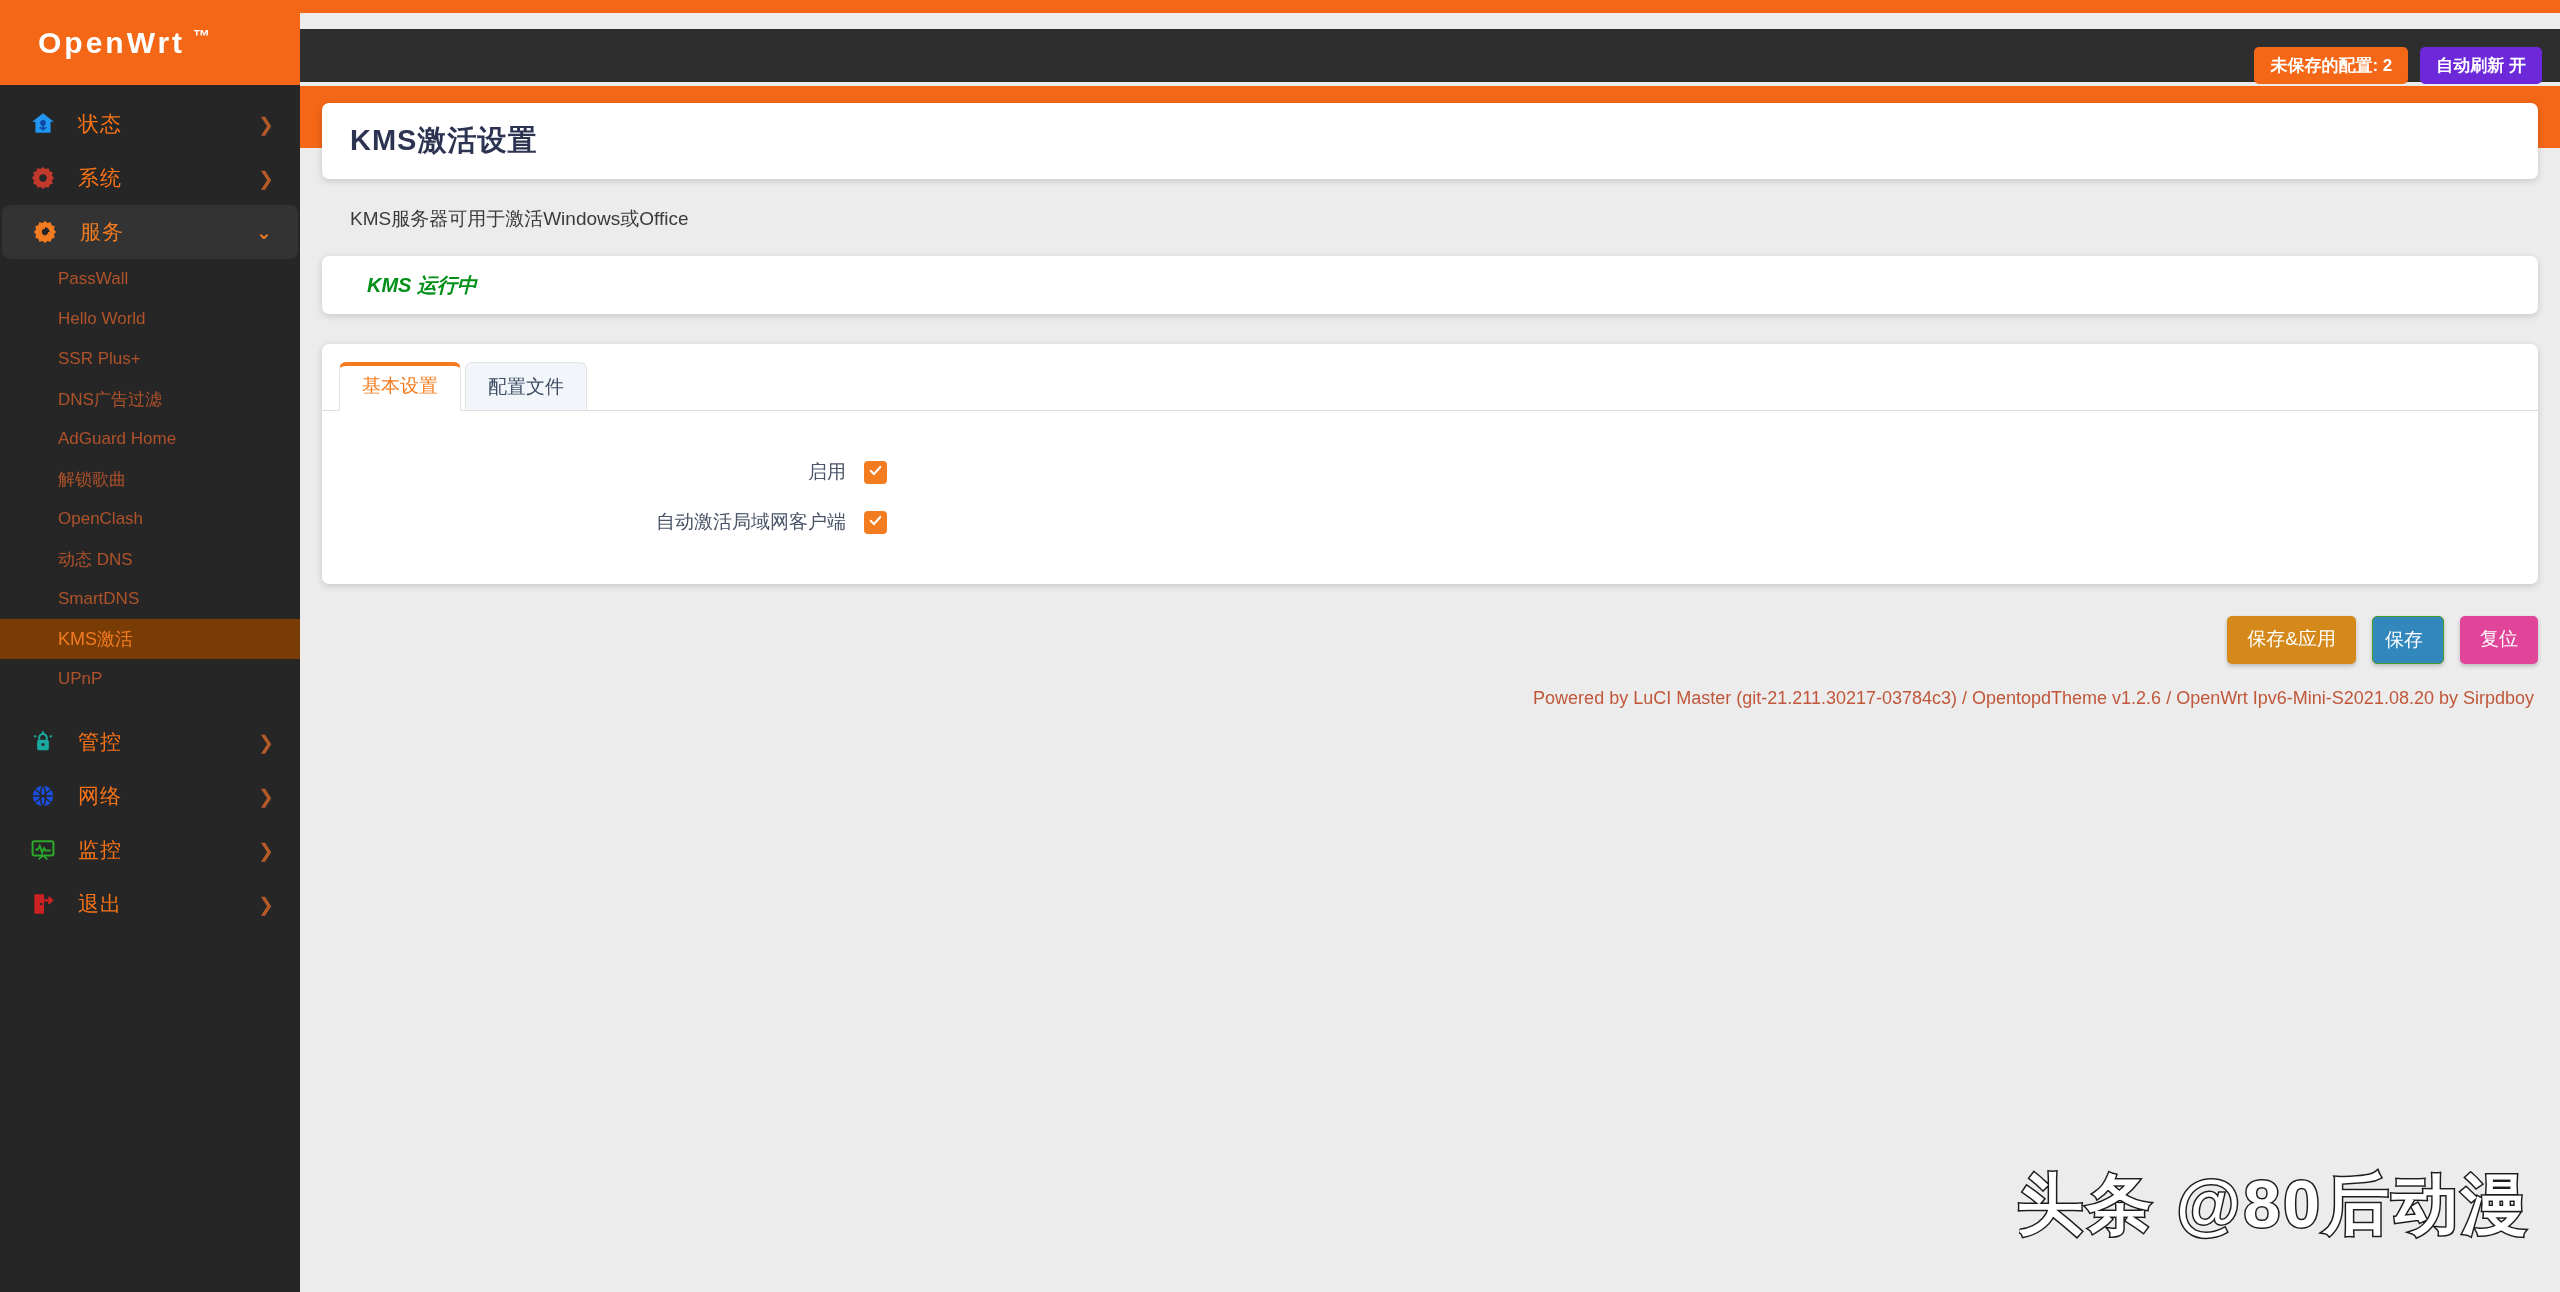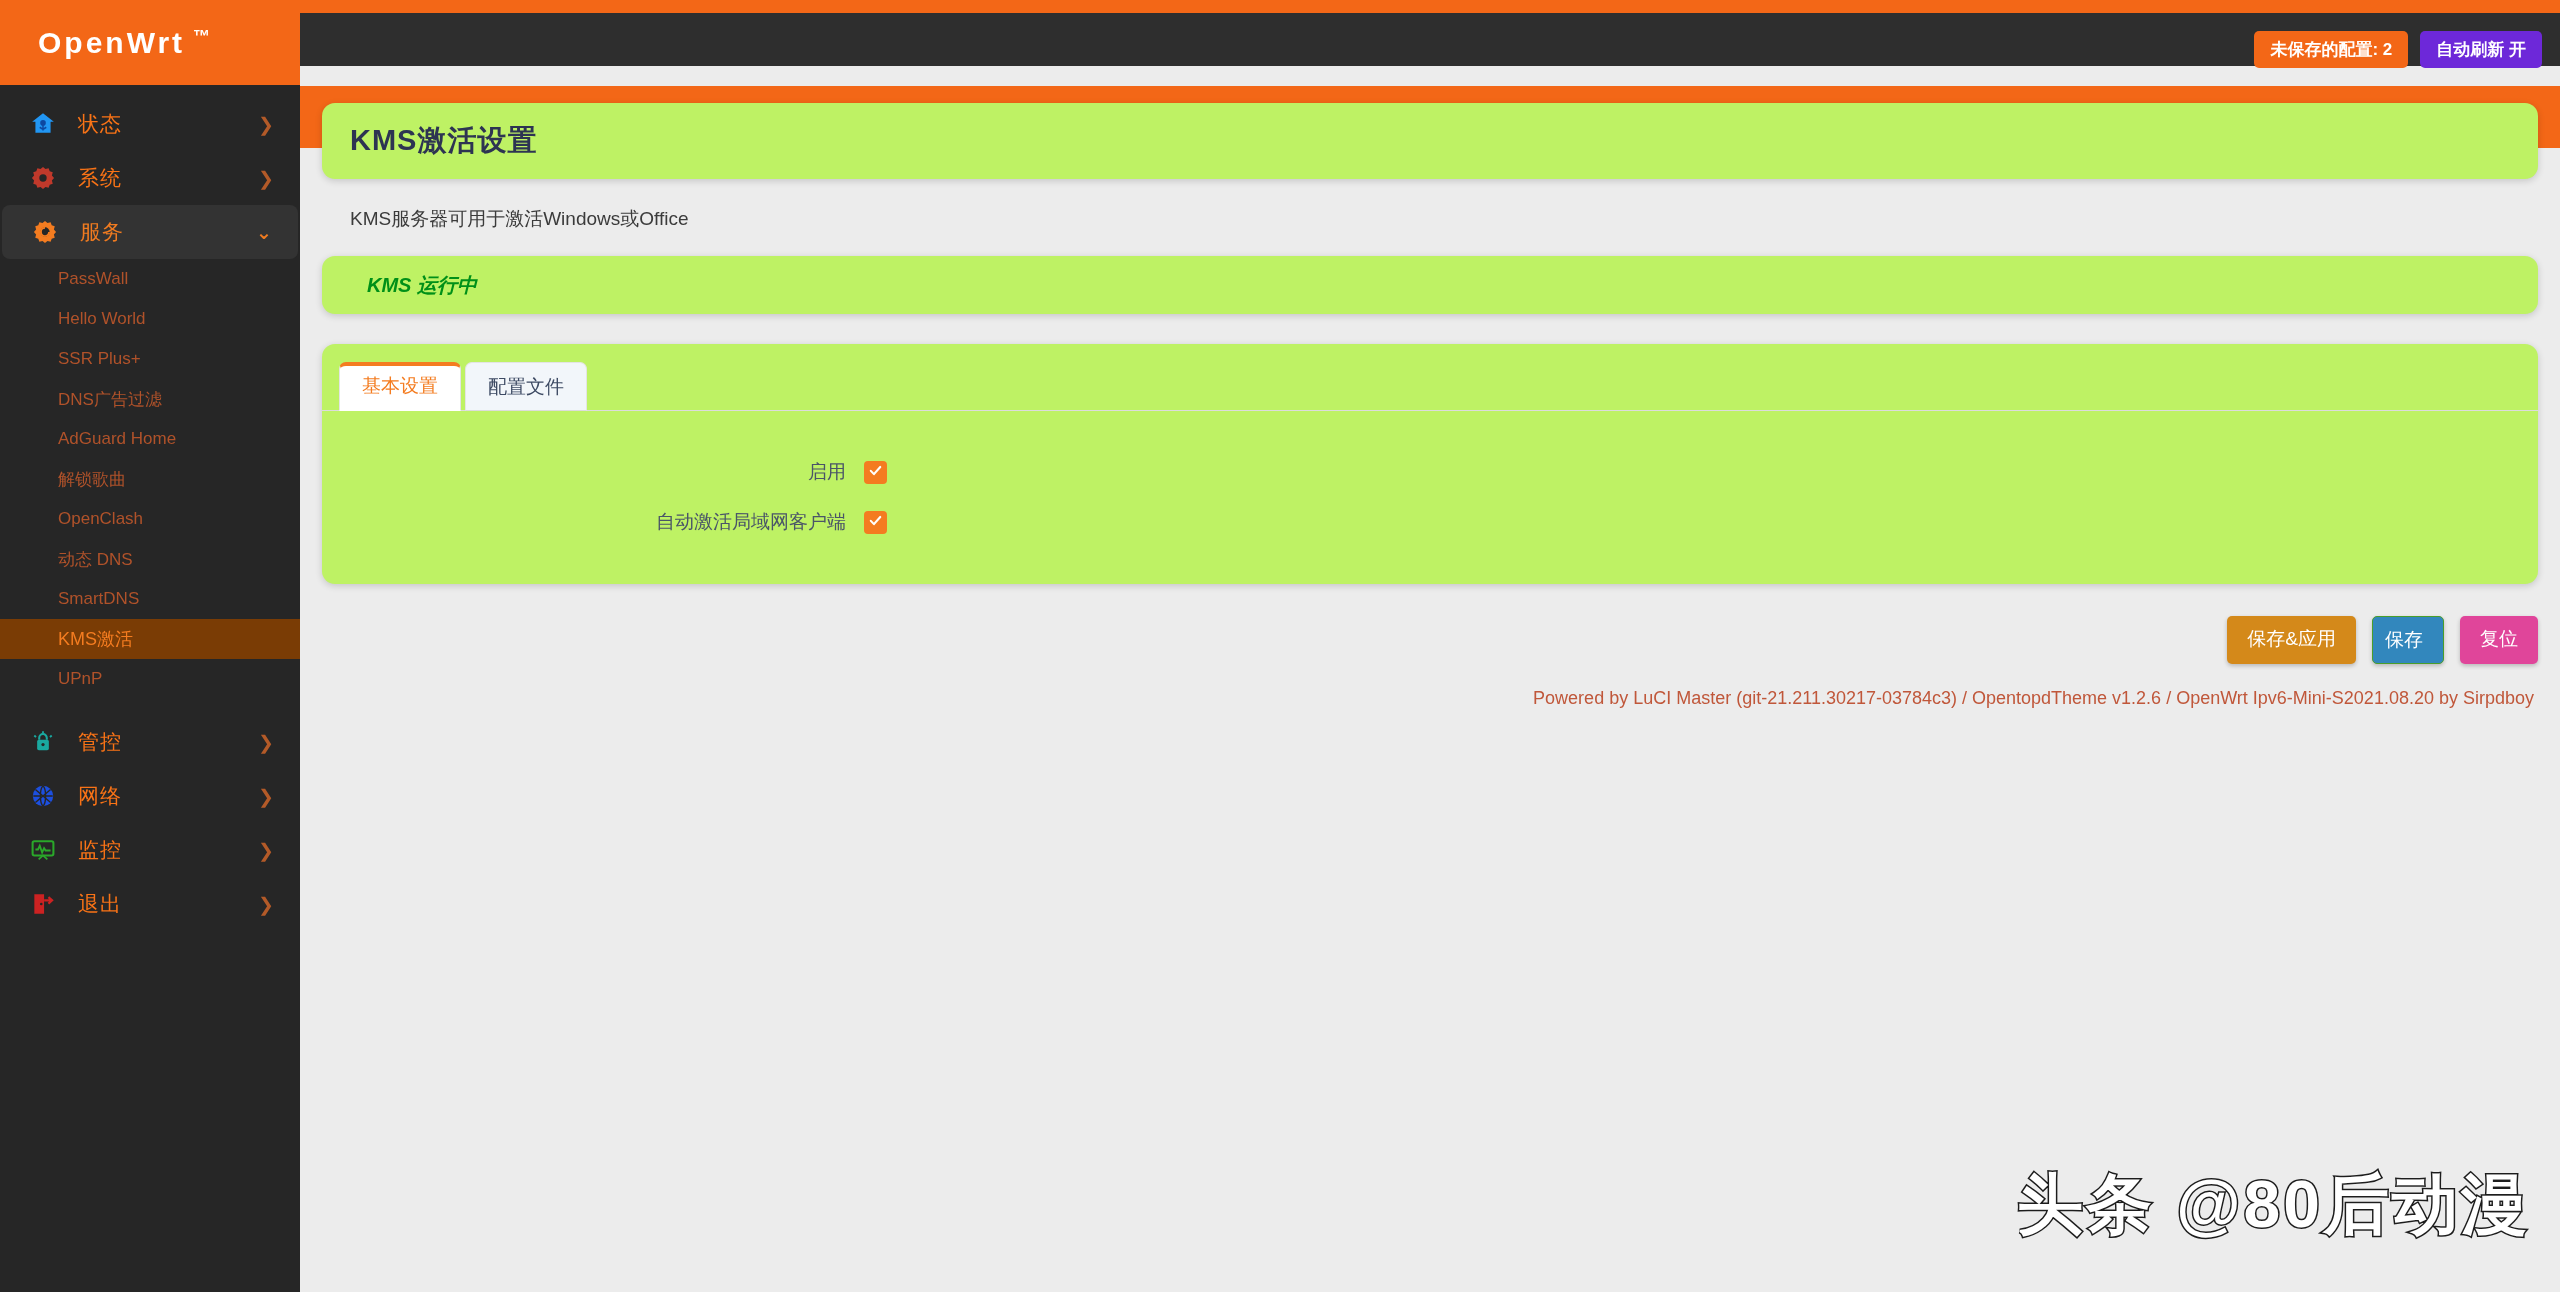--- a/index.html
+++ b/index.html
@@ -61,21 +61,21 @@
   .sub-item.active .sub-label { color: #f47c20; font-size: 18px; }
 
   .nav-bottom { margin-top: 16px; }
 
   
   #topstrip {
     position: absolute; left: 300px; top: 0; right: 0; height: 13px;
     background: #f36717; z-index: 5;
   }
   #topbar {
-    position: absolute; left: 300px; top: 13px; right: 0; height: 53px;
+    position: absolute; left: 300px; top: 29px; right: 0; height: 53px;
     background: #2e2e2e; z-index: 5;
   }
   #orangeband {
     position: absolute; left: 300px; top: 86px; right: 0; height: 62px;
     background: #f36717; z-index: 1;
   }
 
   .topbar-btns {
     position: absolute; right: 18px; top: 18px;
     display: flex; gap: 12px;
@@ -88,22 +88,22 @@
   .tbtn.unsaved { background: #f36717; }
   .tbtn.autorefresh { background: #6d28d9; }
 
   
   #main {
     position: absolute; left: 300px; top: 86px; right: 0; bottom: 0;
     z-index: 10;
     padding: 0 22px;
   }
   .card {
-    background: #bef264;
-    border-radius: 13px;
+    background: #ffffff;
+    border-radius: 7px;
     box-shadow: 0 2px 7px rgba(0,0,0,0.16);
     position: relative;
   }
 
   #titlecard {
     margin-top: 17px;
     height: 76px;
     display: flex; align-items: center;
     padding-left: 28px;
   }

